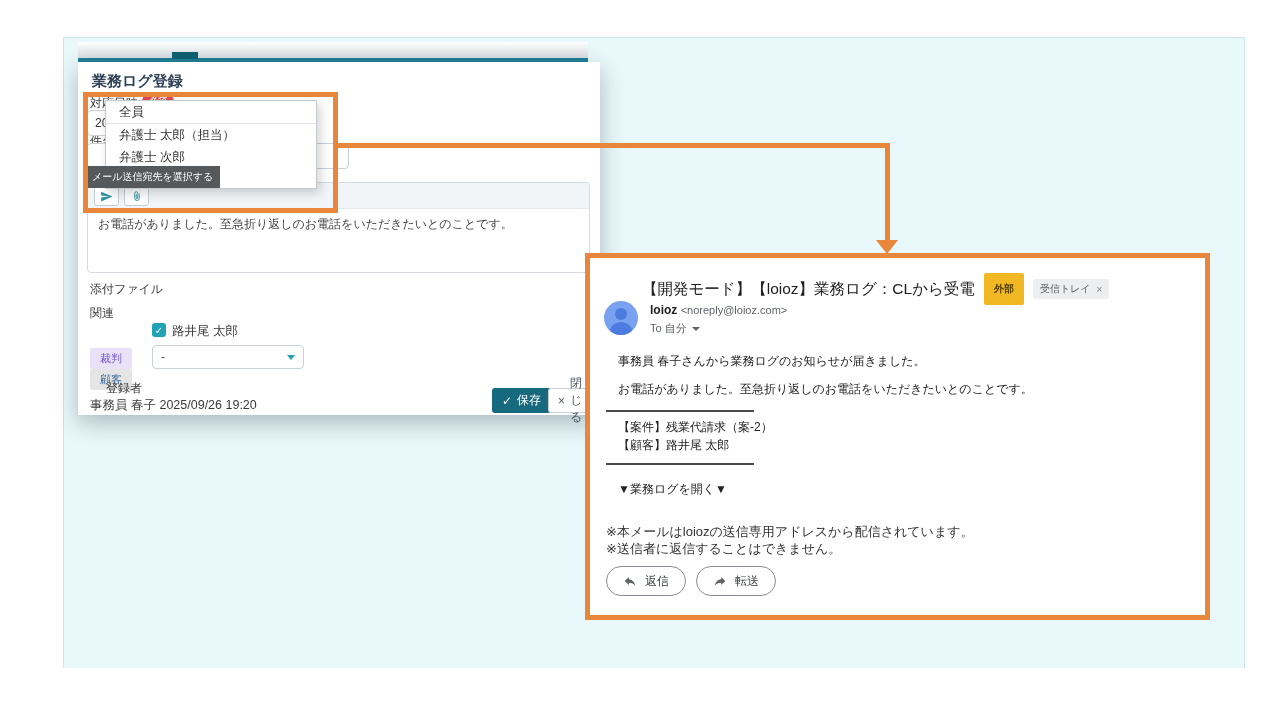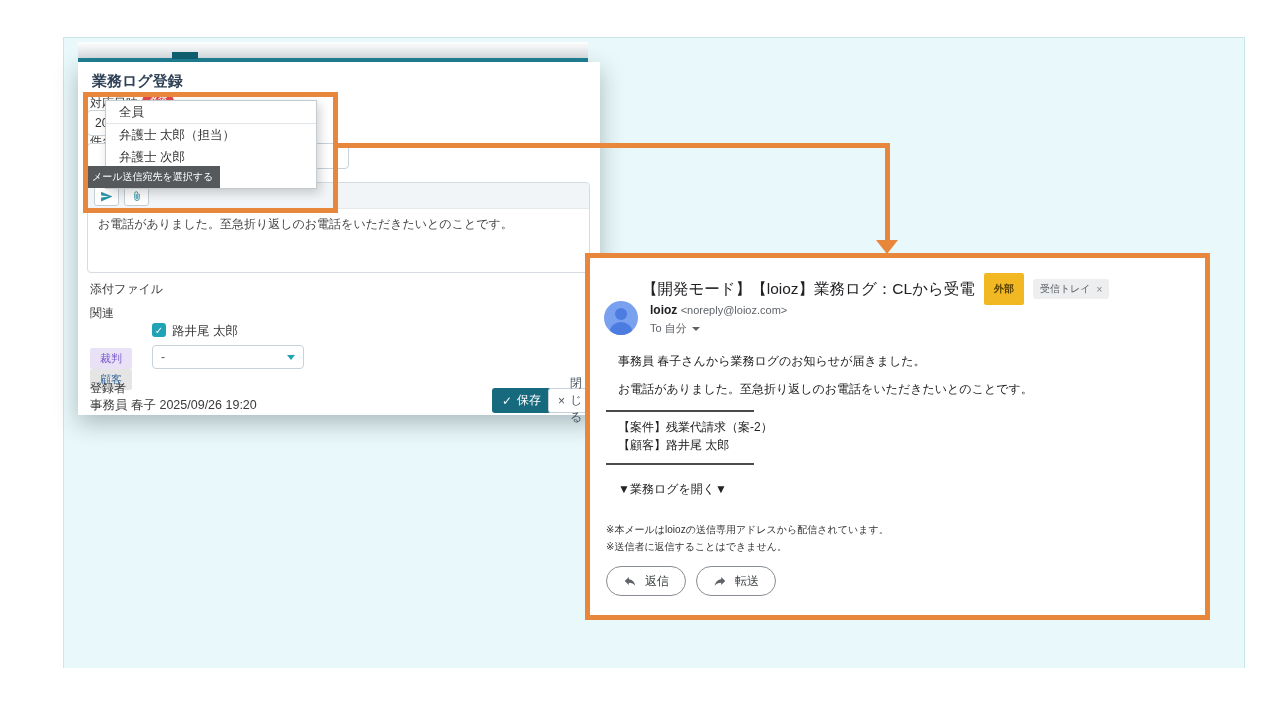--- a/index.html
+++ b/index.html
@@ -83,21 +83,21 @@
   .sender-line { left:60px; top:45px; font-size:12px; color:#202124; white-space:nowrap; }
   .sender-name { font-weight:bold; }
   .sender-addr { color:#5f6368; font-size:11px; }
   .to-line { left:60px; top:63px; font-size:11px; color:#5f6368; display:flex; align-items:center; gap:5px; }
   .to-caret { width:0; height:0; border-left:4px solid transparent; border-right:4px solid transparent;
     border-top:4px solid #5f6368; display:inline-block; }
   .email-body { font-size:12px; color:#222; white-space:nowrap;margin-left:12px; }
   .email-divider { width:148px; border-top:2px solid #4a4a4a; }
   .email-link { left:16px; top:240px; font-size:10.5px; color:var(--link-blue,#1A73E8);
     text-decoration:underline; white-space:nowrap; }
-  .email-note { font-size:10px; color:#333; white-space:nowrap; }
+  .email-note { font-size:13px; color:#333; white-space:nowrap; }
   .pill-btn { height:30px; padding:0 16px; border:1px solid #878d92; border-radius:15px;
     background:#fff; color:#3c4043; font-size:12px; display:flex; align-items:center; gap:8px;text-align:right; }
 
   
   .highlight-box { left:83px; top:92px; width:255px; height:121px;
     border:5px solid var(--accent-orange,#E8873C); z-index:5; pointer-events:none; }
   .conn-h { left:338px; top:143px; width:552px; height:5px; background:var(--accent-orange,#E8873C); z-index:4; }
   .conn-v { left:885px; top:143px; width:5px; height:97px; background:var(--accent-orange,#E8873C); z-index:4; }
   .conn-head { left:876px; top:240px; width:0; height:0; border-left:11px solid transparent;
     border-right:11px solid transparent; border-top:14px solid var(--accent-orange,#E8873C); z-index:4; }
@@ -162,21 +162,21 @@
     <div class="abs badge-rel badge-customer" style="left:12px; top:259px;">顧客</div>
     <div class="abs chk-checked" style="left:74px; top:261px;">✓</div>
     <div class="abs dlg-label" style="left:94px; top:261px; font-size:12.5px;">路井尾 太郎</div>
 
     <div class="abs badge-rel badge-court" style="left:12px; top:286px;">裁判</div>
     <div class="abs court-select">
       <span>-</span>
       <span class="select-caret"></span>
     </div>
 
-    <div class="abs dlg-label" style="left:12px; top:318px;">登録者</div>
+    <div class="abs dlg-label" style="left:28px; top:318px;">登録者</div>
     <div class="abs dlg-label" style="left:12px; top:335px; font-size:12.5px;">事務員 春子 2025/09/26 19:20</div>
 
     <div class="abs btn-save">
       <span>✓</span>
       <span>保存</span>
     </div>
     <div class="abs btn-close">
       <span>×</span>
       <span>閉じる</span>
     </div>

